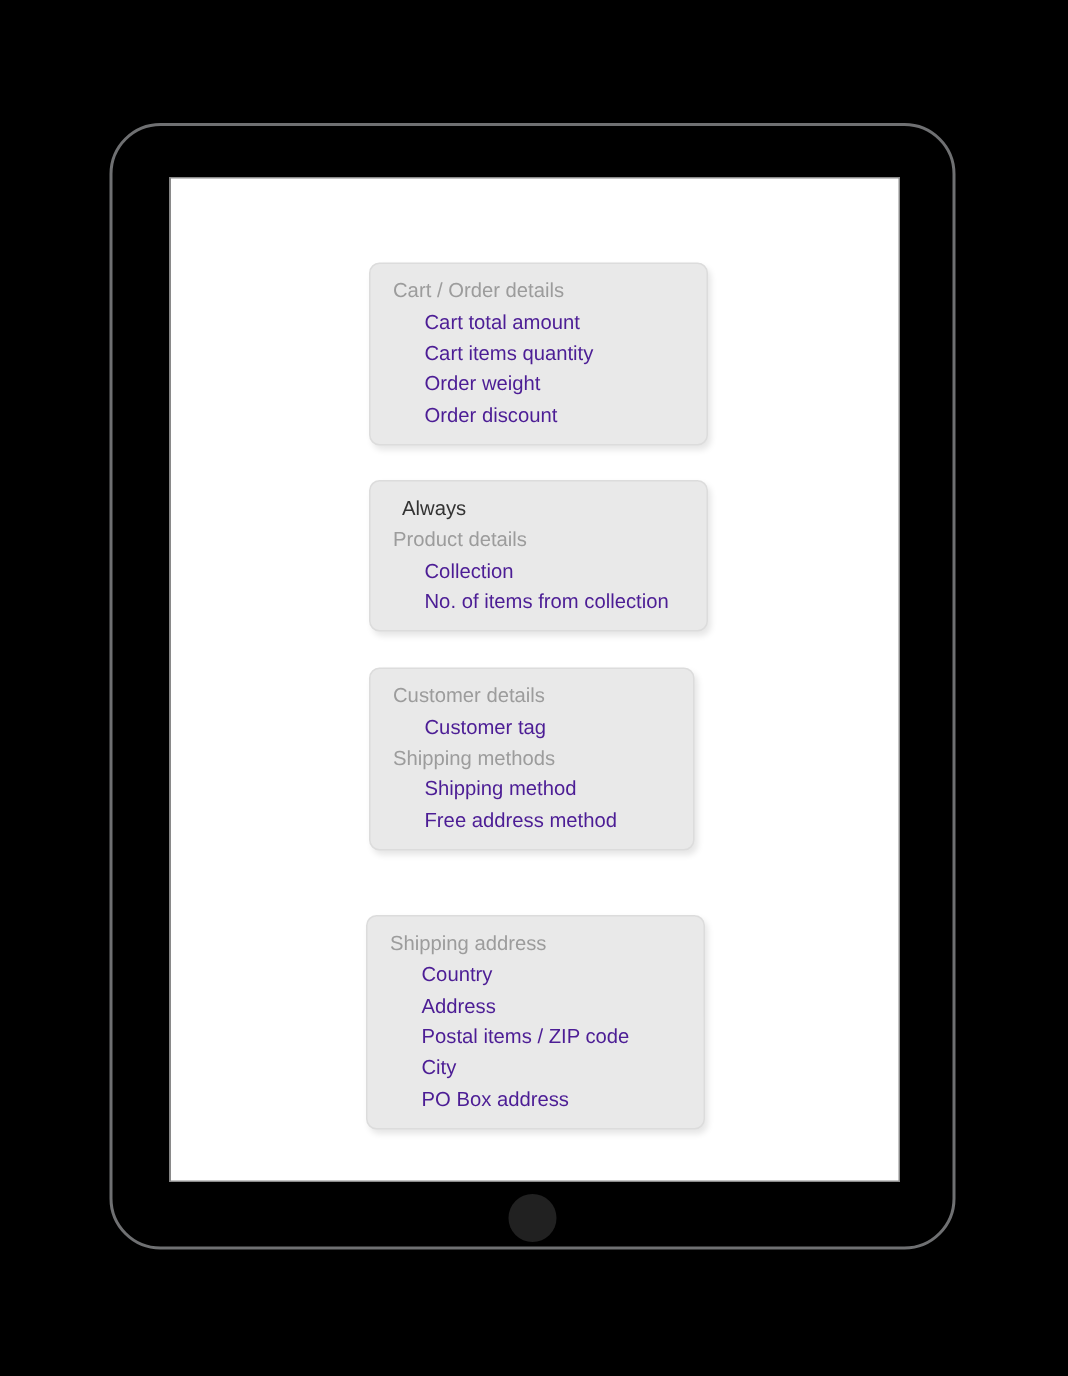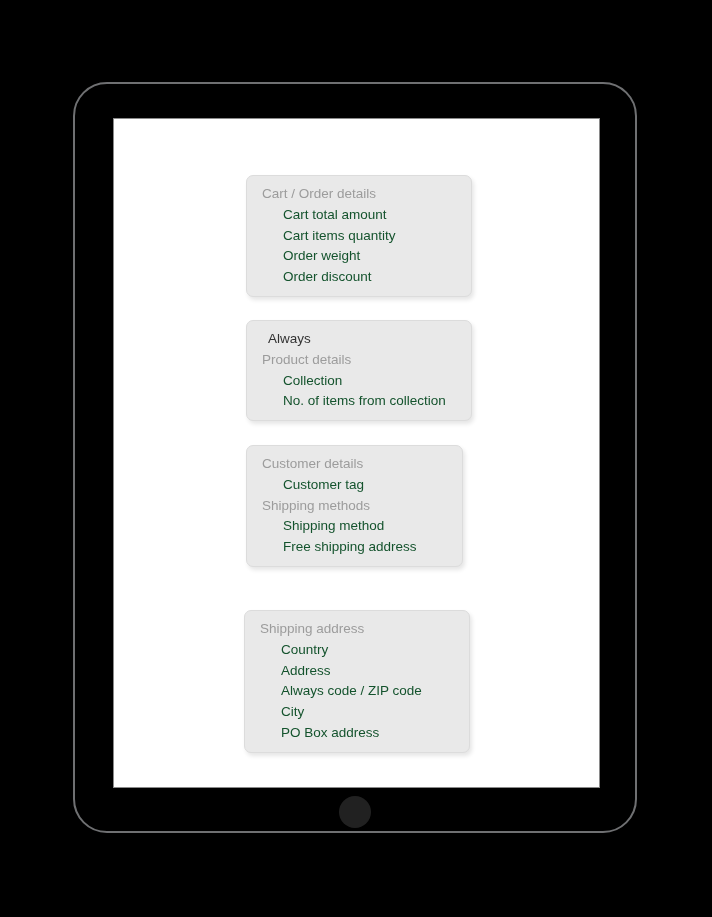--- a/index.html
+++ b/index.html
@@ -77,21 +77,21 @@
     line-height: 20.8px;
     white-space: nowrap;
   }
 
   .row.header {
     color: #9c9c9c;
     padding-left: 15px;
   }
 
   .row.item {
-    color: #14532d;
+    color: #4c1d95;
     padding-left: 36px;
   }
 
   .row.plain {
     color: #333333;
     padding-left: 21px;
   }
 </style>
 </head>
 <body>
@@ -111,27 +111,27 @@
             <div class="row plain">Always</div>
             <div class="row header">Product details</div>
             <div class="row item">Collection</div>
             <div class="row item">No. of items from collection</div>
           </div>
           <div class="panel" style="left: 132px; top: 326px; width: 217px;">
             <div class="row header">Customer details</div>
             <div class="row item">Customer tag</div>
             <div class="row header">Shipping methods</div>
             <div class="row item">Shipping method</div>
-            <div class="row item">Free shipping address</div>
+            <div class="row item">Free address method</div>
           </div>
           <div class="panel" style="left: 130px; top: 491px; width: 226px;">
             <div class="row header">Shipping address</div>
             <div class="row item">Country</div>
             <div class="row item">Address</div>
-            <div class="row item">Always code / ZIP code</div>
+            <div class="row item">Postal items / ZIP code</div>
             <div class="row item">City</div>
             <div class="row item">PO Box address</div>
           </div>
         </div>
     </div>
     <div id="home-button"></div>
   </div>
 </div>
 
 </body></html>

